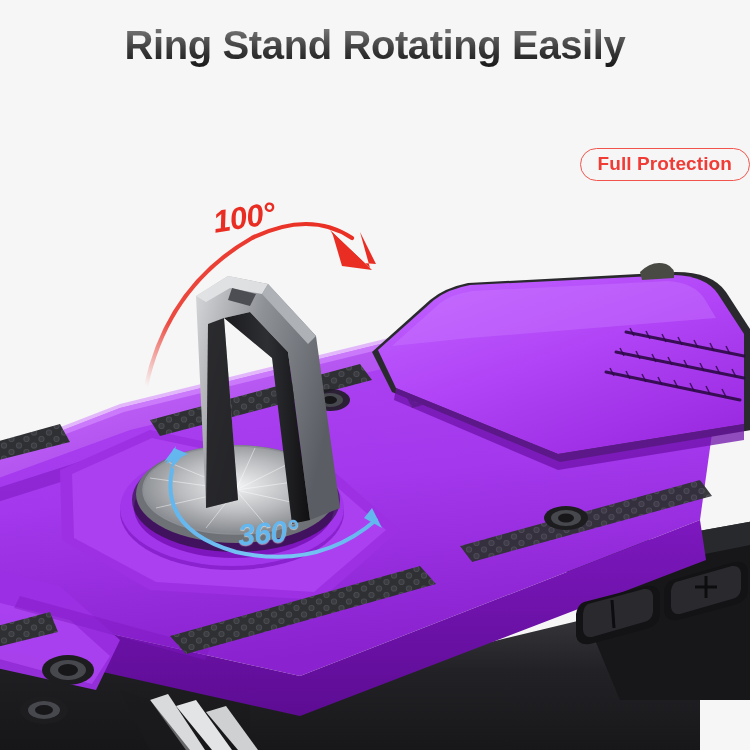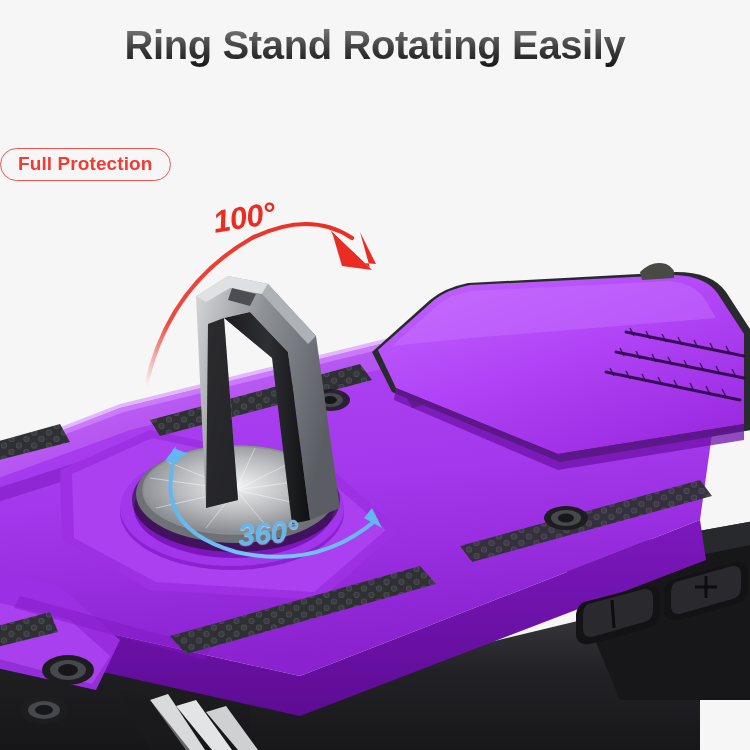--- a/index.html
+++ b/index.html
@@ -48,21 +48,21 @@
     font-weight: bold;
     color: #2f3033;
     letter-spacing: -0.1px;
   }
 
   .badge-wrap {
     position: absolute;
     top: 148px;
     left: 0;
     width: 750px;
-    text-align: left;
+    text-align: right;
   }
 
   .badge {
     display: inline-block;
     padding: 4px 17px 5px;
     border: 1.4px solid #f1554d;
     border-radius: 40px;
     color: #f03c35;
     font-size: 19px;
     font-weight: bold;

